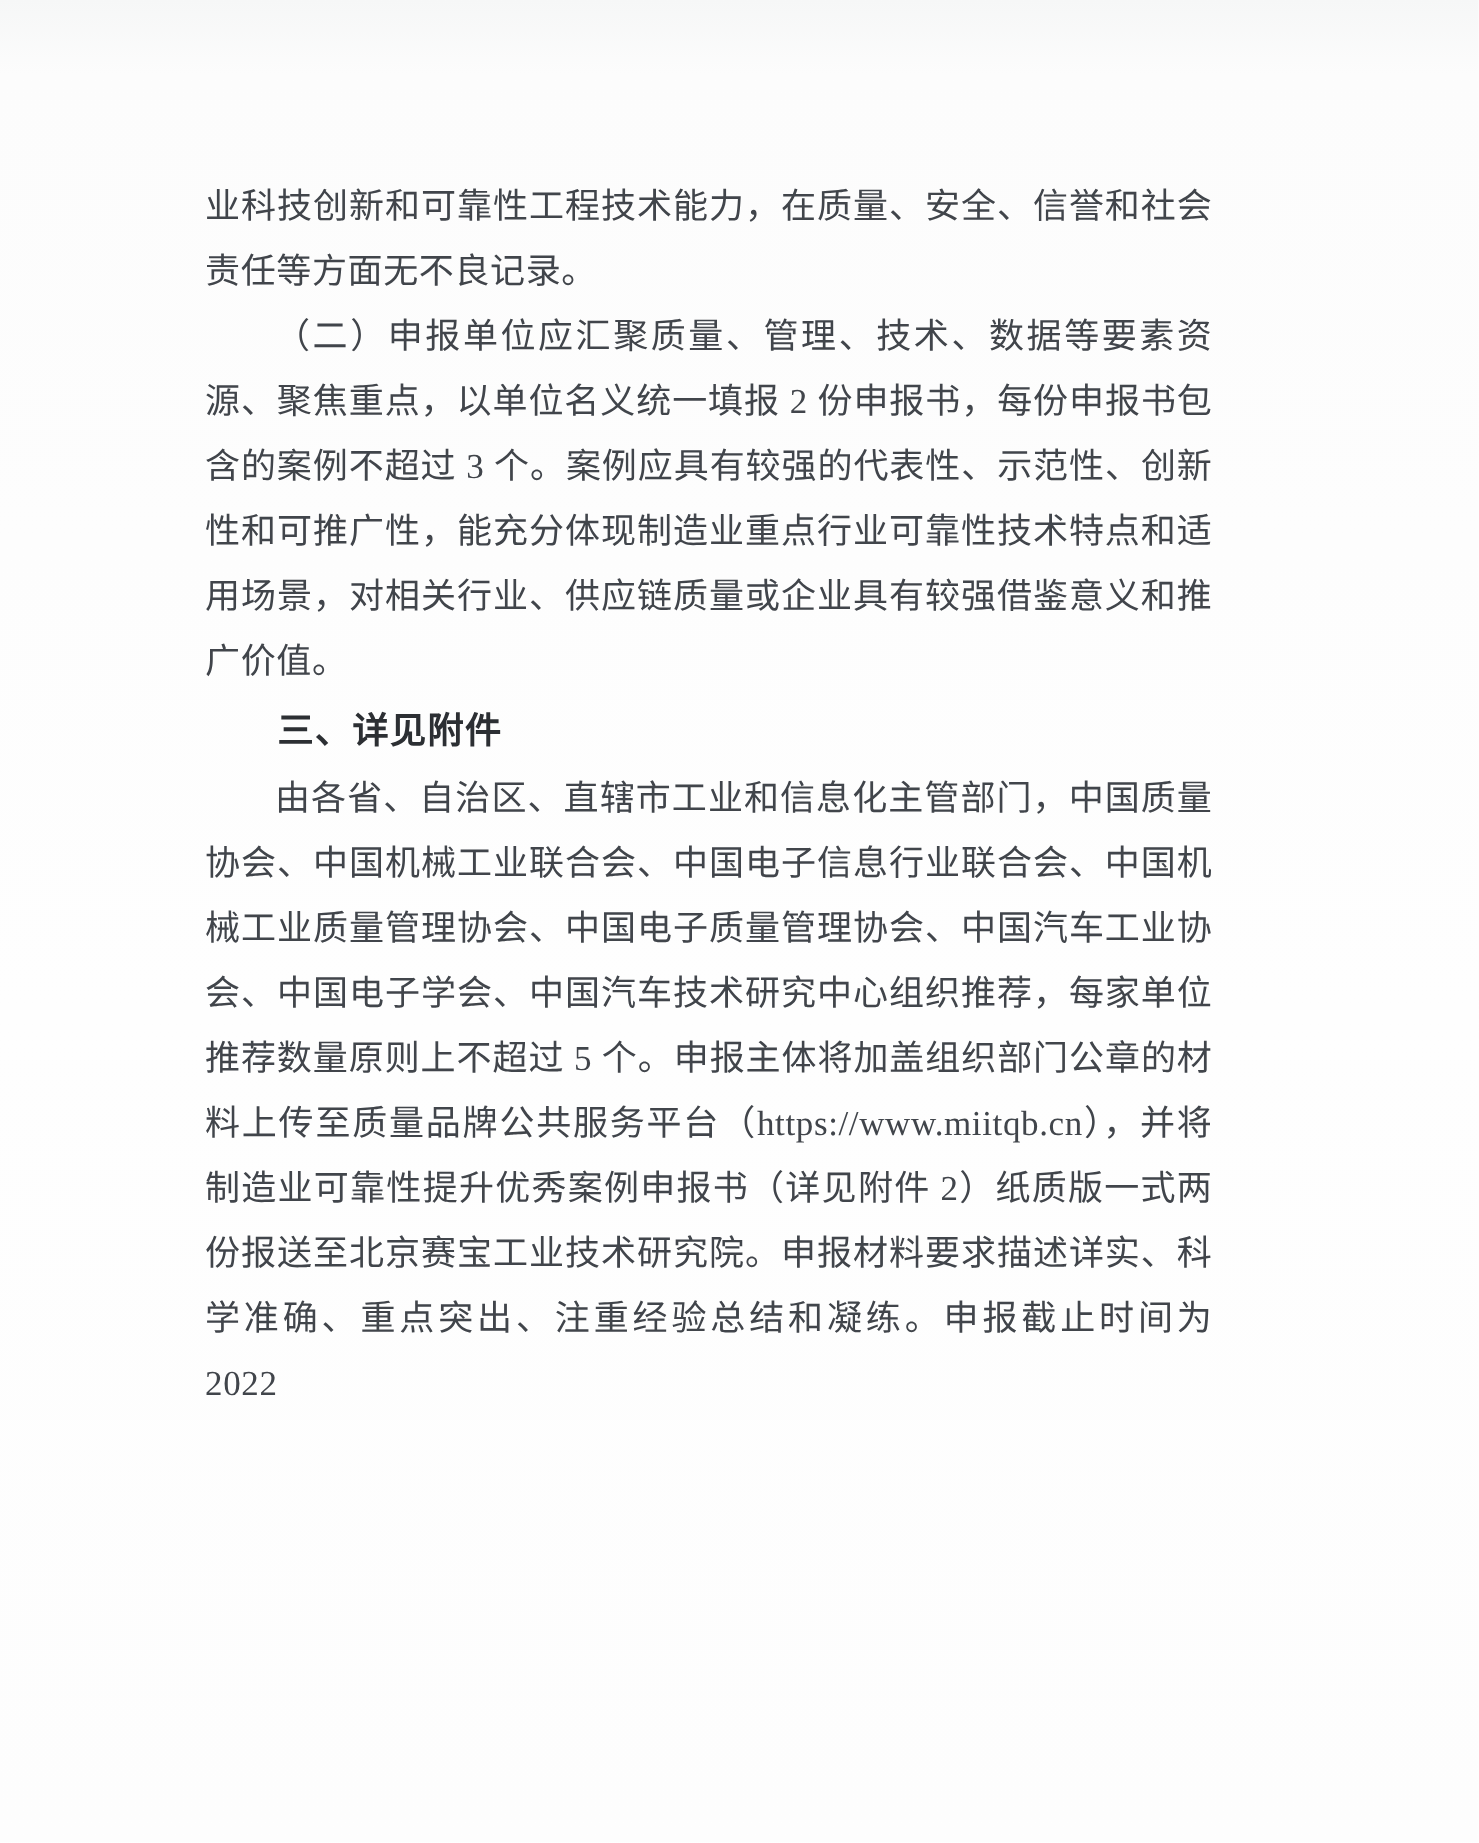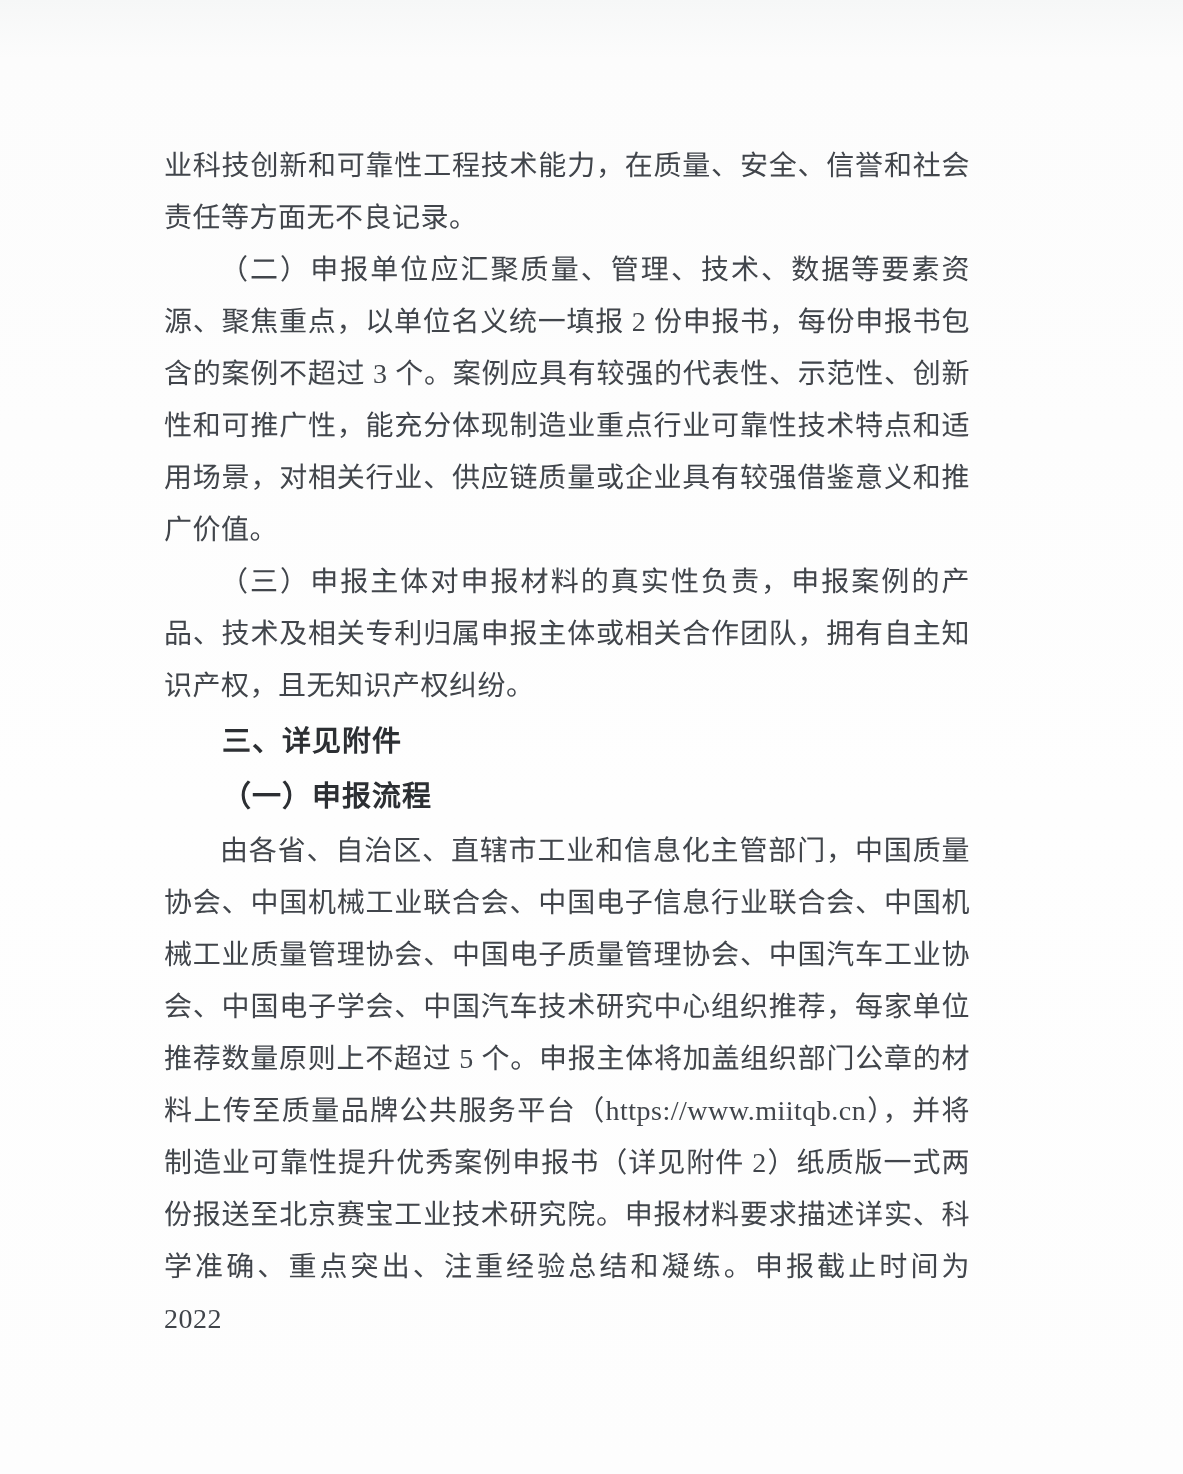--- a/index.html
+++ b/index.html
@@ -56,22 +56,20 @@
 </head>
 <body>
 
 <div class="page">
   <div class="content">
 
     <p class="body">业科技创新和可靠性工程技术能力，在质量、安全、信誉和社会责任等方面无不良记录。</p>
 
     <p class="body indent">（二）申报单位应汇聚质量、管理、技术、数据等要素资源、聚焦重点，以单位名义统一填报 2 份申报书，每份申报书包含的案例不超过 3 个。案例应具有较强的代表性、示范性、创新性和可推广性，能充分体现制造业重点行业可靠性技术特点和适用场景，对相关行业、供应链质量或企业具有较强借鉴意义和推广价值。</p>
 
-    <p class="body indent">（三）申报主体对申报材料的真实性负责，申报案例的产品、技术及相关专利归属申报主体或相关合作团队，拥有自主知识产权，且无知识产权纠纷。</p>
 
     <h2 class="heading">三、详见附件</h2>
 
-    <h3 class="heading">（一）申报流程</h3>
 
     <p class="body indent">由各省、自治区、直辖市工业和信息化主管部门，中国质量协会、中国机械工业联合会、中国电子信息行业联合会、中国机械工业质量管理协会、中国电子质量管理协会、中国汽车工业协会、中国电子学会、中国汽车技术研究中心组织推荐，每家单位推荐数量原则上不超过 5 个。申报主体将加盖组织部门公章的材料上传至质量品牌公共服务平台（https://www.miitqb.cn），并将制造业可靠性提升优秀案例申报书（详见附件 2）纸质版一式两份报送至北京赛宝工业技术研究院。申报材料要求描述详实、科学准确、重点突出、注重经验总结和凝练。申报截止时间为 2022</p>
 
   </div>
 </div>
 
 </body></html>

